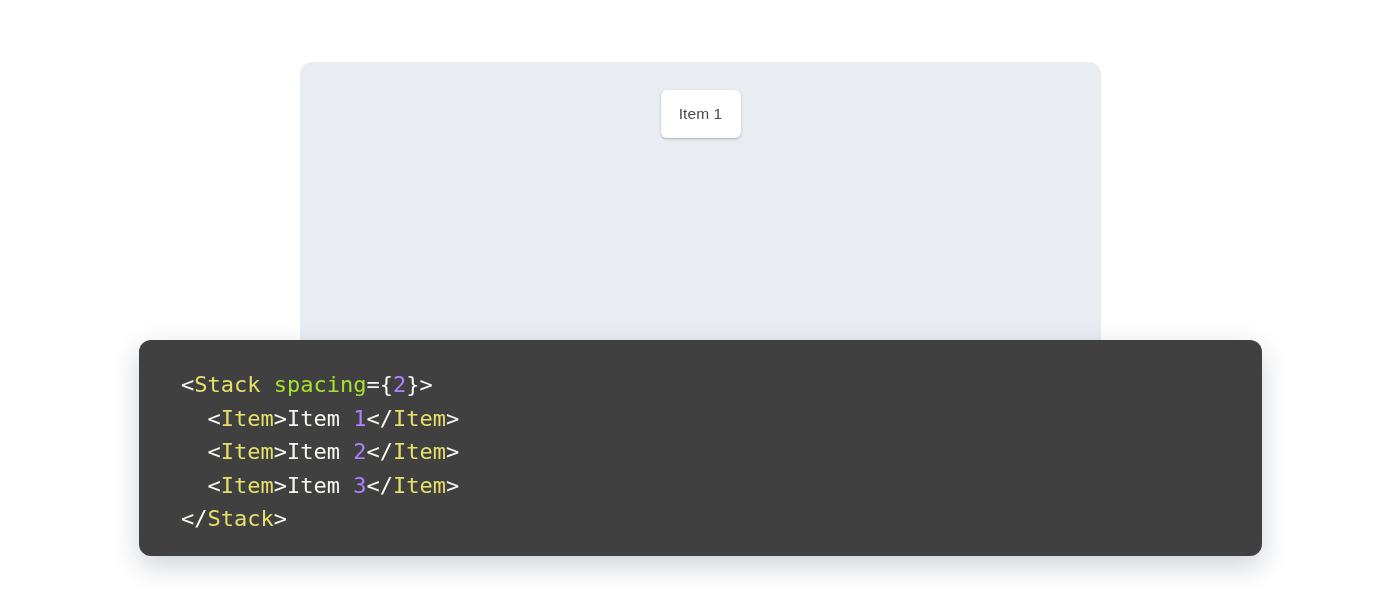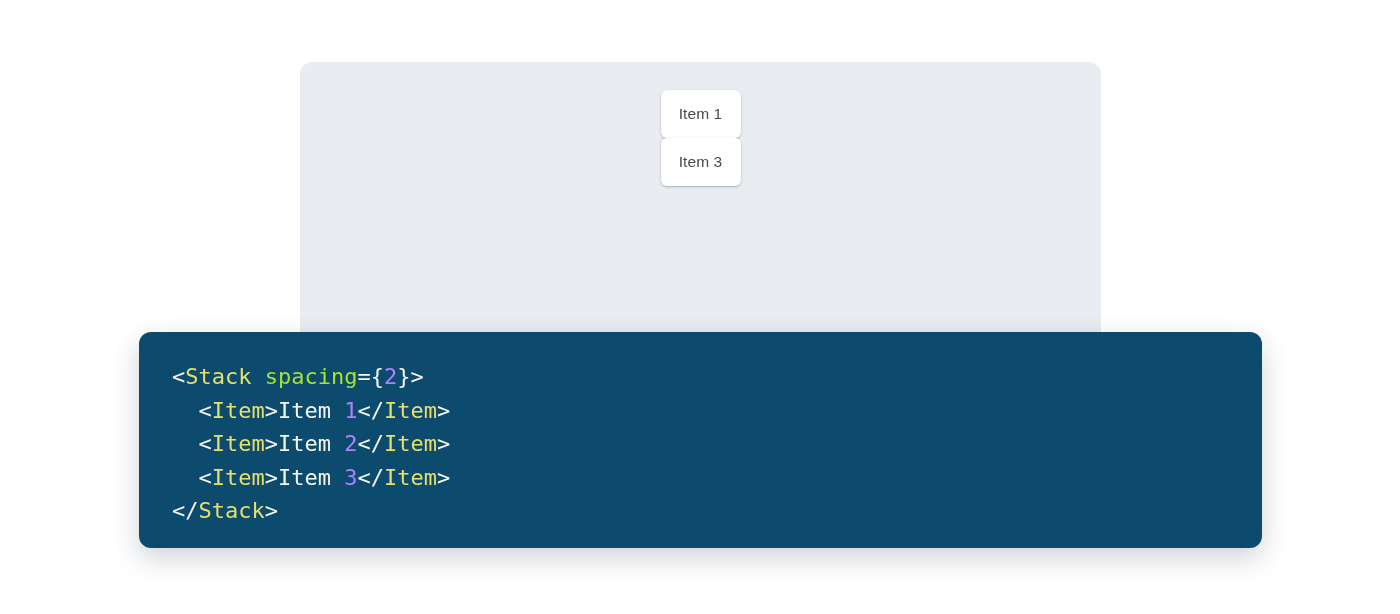--- a/index.html
+++ b/index.html
@@ -36,20 +36,21 @@
 
   
   #stack {
     position: absolute;
     left: 0;
     top: 28px;
     width: 801px;
     display: flex;
     flex-direction: column;
     align-items: center;
+    gap: 26px;
   }
 
   .stack-item {
     width: 80px;
     height: 48px;
     background: #ffffff;
     border-radius: 6px;
     display: flex;
     align-items: center;
     justify-content: center;
@@ -57,26 +58,26 @@
     color: #4a4a4a;
     box-shadow: 0 1px 3px rgba(30, 40, 60, 0.22),
                 0 1px 1px rgba(30, 40, 60, 0.10);
     letter-spacing: 0.1px;
   }
 
   
   #code-block {
     position: absolute;
     left: 139px;
-    top: 332px;
+    top: 340px;
     width: 1123px;
     height: 216px;
-    background: #0c4a6e;
+    background: #404040;
     border-radius: 12px;
-    padding: 28px 33px;
+    padding: 28px 42px;
     box-shadow: 0 10px 28px rgba(12, 30, 57, 0.20);
     overflow: hidden;
   }
 
   #code-block pre {
     margin: 0;
     font-family: "DejaVu Sans Mono", "Liberation Mono", monospace;
     font-size: 22px;
     line-height: 33.6px;
     color: #f8f8f2;
@@ -92,23 +93,20 @@
 </head>
 <body>
 
 <div id="page-frame">
 
   <div id="preview-panel">
     <div id="stack">
         <div class="stack-item">
           <span>Item 1</span>
         </div>
-        <div class="stack-item">
-          <span>Item 3</span>
-        </div>
       </div>
   </div>
 
   <div id="code-block">
     <pre><span class="tok-punc">&lt;</span><span class="tok-tag">Stack</span><span class="tok-punc"> </span><span class="tok-attr">spacing</span><span class="tok-punc">=</span><span class="tok-punc">{</span><span class="tok-num">2</span><span class="tok-punc">}</span><span class="tok-punc">&gt;</span>
   <span class="tok-punc">&lt;</span><span class="tok-tag">Item</span><span class="tok-punc">&gt;</span><span class="tok-text">Item </span><span class="tok-num">1</span><span class="tok-punc">&lt;/</span><span class="tok-tag">Item</span><span class="tok-punc">&gt;</span>
   <span class="tok-punc">&lt;</span><span class="tok-tag">Item</span><span class="tok-punc">&gt;</span><span class="tok-text">Item </span><span class="tok-num">2</span><span class="tok-punc">&lt;/</span><span class="tok-tag">Item</span><span class="tok-punc">&gt;</span>
   <span class="tok-punc">&lt;</span><span class="tok-tag">Item</span><span class="tok-punc">&gt;</span><span class="tok-text">Item </span><span class="tok-num">3</span><span class="tok-punc">&lt;/</span><span class="tok-tag">Item</span><span class="tok-punc">&gt;</span>
 <span class="tok-punc">&lt;/</span><span class="tok-tag">Stack</span><span class="tok-punc">&gt;</span></pre>
   </div>

